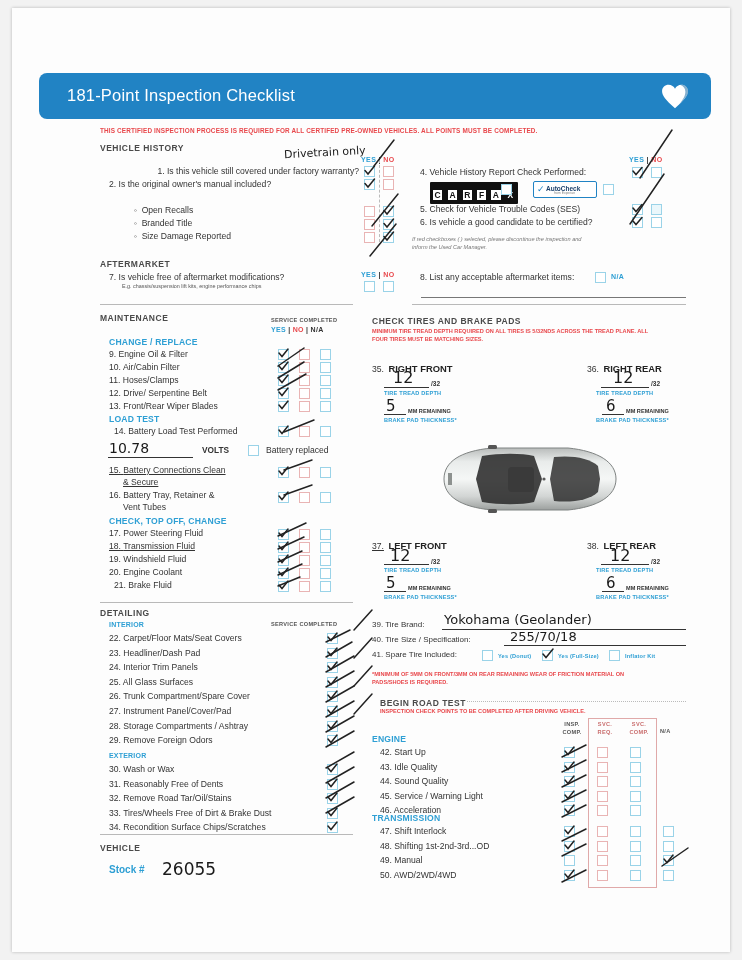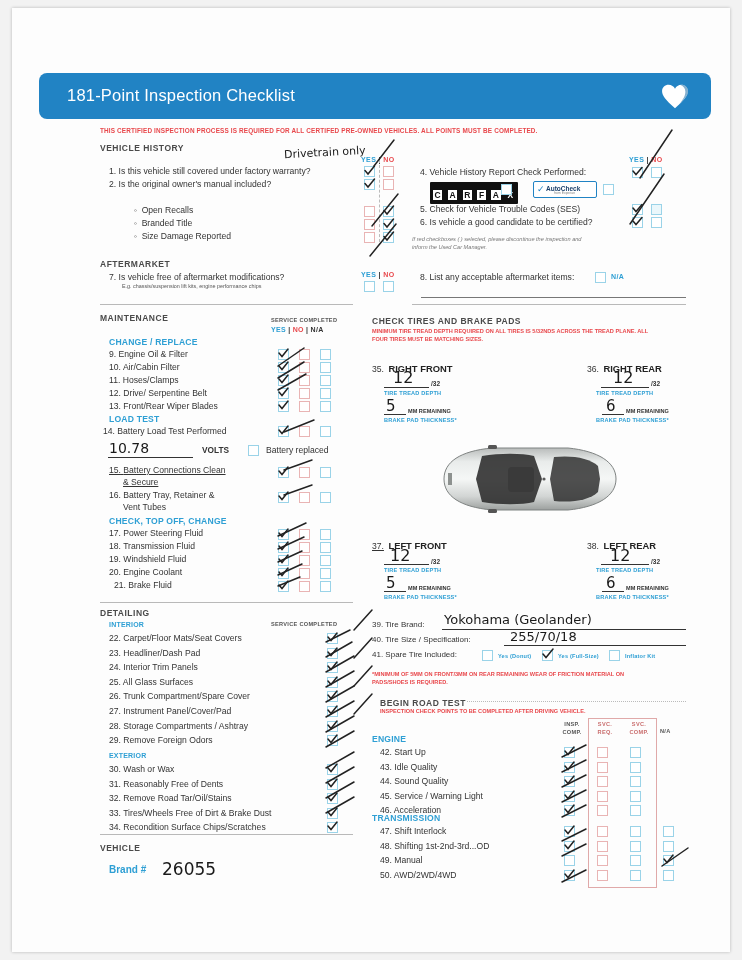--- a/index.html
+++ b/index.html
@@ -77,21 +77,21 @@
   <div style="position:absolute;left:88px;top:135px;" class="sect-h">VEHICLE HISTORY</div>
 
   <div class="hand" style="position:absolute;left:272px;top:138px;font-size:11px;transform:rotate(-3deg);">Drivetrain only</div>
 
   <div class="yesno" style="position:absolute;left:349px;top:148px;">
     <span>YES</span>
     <span style="color:#333;">|</span>
     <span class="no">NO</span>
   </div>
 
-  <div class="qtext" style="position:absolute;left:97px;top:158px;width:250px;">
+  <div class="qtext" style="position:absolute;left:97px;top:158px;width:250px;text-align:right;">
     <span>1.</span>
     <span>Is this vehicle still covered under factory warranty?</span>
   </div>
   <div class="cb" style="left:352px;top:158px;"></div>
   <div class="cb red" style="left:371px;top:158px;"></div>
   <svg class="tick" style="left:351px;top:156px;" viewBox="0 0 13 13">
       <path class="pen" d="M2 6.5 L5 10 L11.5 2"></path>
     </svg>
 
   <div class="qtext" style="position:absolute;left:97px;top:171px;width:250px;">
@@ -283,21 +283,21 @@
       <path class="pen" d="M2 6 L5 9.5 L11 2"></path>
     </svg>
 
   <svg style="position:absolute;left:262px;top:336px;width:60px;height:62px;" viewBox="0 0 60 62">
     <path class="pen" d="M4 22 L30 4"></path>
       <path class="pen" d="M4 34 L30 18"></path>
       <path class="pen" d="M4 46 L32 30"></path>
   </svg>
 
   <div class="sub-h" style="position:absolute;left:97px;top:406px;">LOAD TEST</div>
-  <div class="qtext" style="position:absolute;left:91px;top:418px;">
+  <div class="qtext" style="position:absolute;left:102px;top:418px;">
     <span>14.</span>
     <span>Battery Load Test Performed</span></div>
   <div class="cb" style="left:266px;top:418px;"></div>
   <div class="cb red" style="left:287px;top:418px;"></div>
   <div class="cb" style="left:308px;top:418px;"></div>
   <svg class="tick" style="left:265px;top:416px;" viewBox="0 0 13 13">
       <path class="pen" d="M2 6 L5 9.5 L11 2"></path>
     </svg>
   <svg style="position:absolute;left:270px;top:410px;width:45px;height:18px;" viewBox="0 0 45 18">
       <path class="pen" d="M2 14 L32 2"></path>
@@ -344,21 +344,21 @@
   <div class="qtext" style="position:absolute;left:97px;top:520px;">
     <span>17.</span>
     <span>Power Steering Fluid</span></div>
   <div class="cb" style="left:266px;top:521px;"></div>
   <div class="cb red" style="left:287px;top:521px;"></div>
   <div class="cb" style="left:308px;top:521px;"></div>
   <svg class="tick" style="left:265px;top:519px;" viewBox="0 0 13 13">
       <path class="pen" d="M2 6 L5 9.5 L11 2"></path>
     </svg>
 
-  <div class="qtext" style="position:absolute;left:97px;top:533px;">
+  <div class="qtext" style="position:absolute;left:97px;top:533px;text-decoration:underline;">
     <span>18.</span>
     <span>Transmission Fluid</span></div>
   <div class="cb" style="left:266px;top:534px;"></div>
   <div class="cb red" style="left:287px;top:534px;"></div>
   <div class="cb" style="left:308px;top:534px;"></div>
   <svg class="tick" style="left:265px;top:532px;" viewBox="0 0 13 13">
       <path class="pen" d="M2 6 L5 9.5 L11 2"></path>
     </svg>
 
   <div class="qtext" style="position:absolute;left:97px;top:546px;">
@@ -486,21 +486,21 @@
     <path class="pen" d="M2 104 L30 88"></path>
       <path class="pen" d="M2 119 L30 103"></path>
       <path class="pen" d="M2 140 L30 124"></path>
     <path class="pen" d="M2 155 L30 139"></path>
       <path class="pen" d="M2 170 L30 154"></path>
       <path class="pen" d="M2 185 L30 169"></path>
   </svg>
 
   <div class="divline" style="left:88px;top:826px;width:253px;"></div>
   <div style="position:absolute;left:88px;top:835px;" class="sect-h">VEHICLE</div>
-  <div style="position:absolute;left:97px;top:856px;font-size:10px;font-weight:bold;color:#2e9fd4;">Brand #</div>
+  <div style="position:absolute;left:97px;top:856px;font-size:10px;font-weight:bold;color:#2e9fd4;">Stock #</div>
   <div class="hand" style="position:absolute;left:150px;top:851px;font-size:17px;">26055</div>
 
   <div style="position:absolute;left:360px;top:308px;" class="sect-h">CHECK TIRES AND BRAKE PADS</div>
   <div class="redsm" style="position:absolute;left:360px;top:320px;width:300px;">
     <div>MINIMUM TIRE TREAD DEPTH REQUIRED ON ALL TIRES IS 5/32NDS ACROSS THE  TREAD PLANE. ALL</div>
     <div>FOUR TIRES MUST BE MATCHING SIZES.</div>
   </div>
 
   <div style="position:absolute;left:360px;top:350px;">
     <span style="font-size:8.6px;color:#333;">35.</span>

